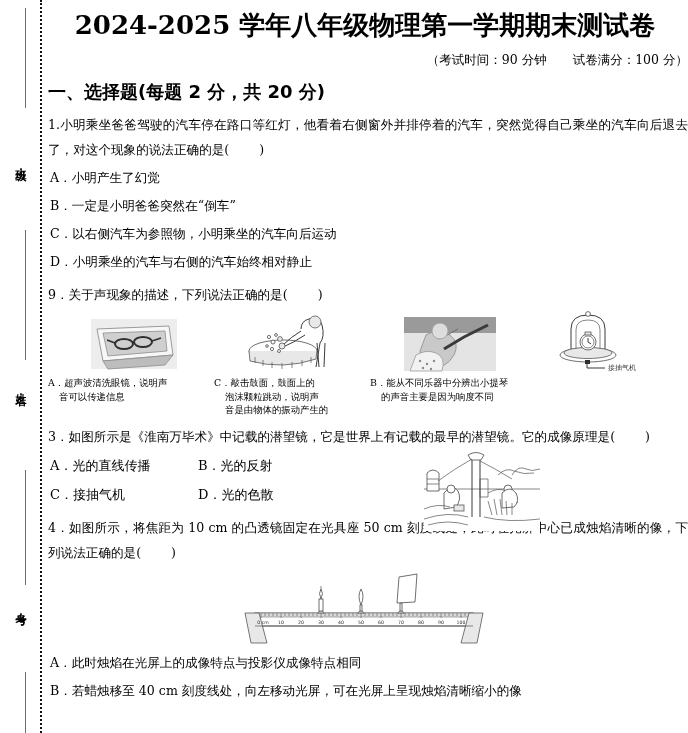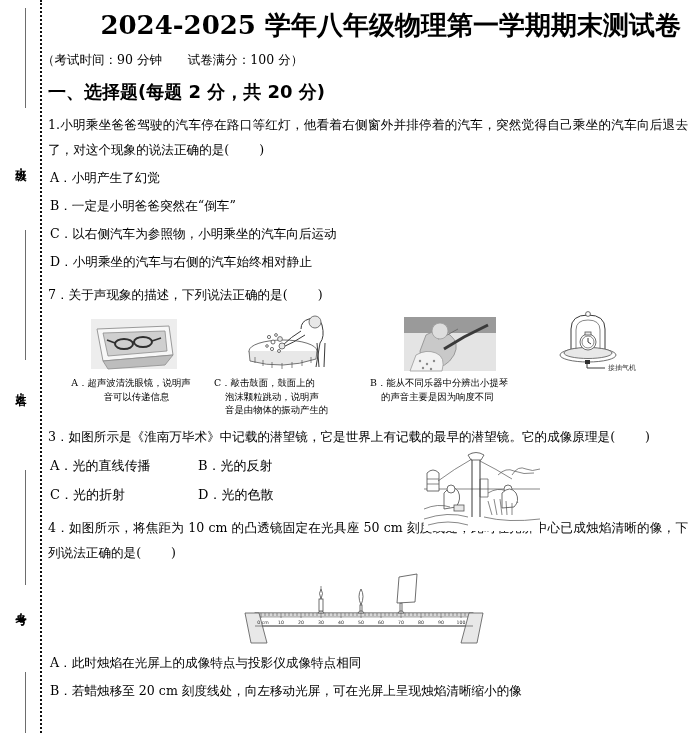--- a/index.html
+++ b/index.html
@@ -30,48 +30,48 @@
 
   .dotted-line{
     position:absolute;left:40px;top:0;width:0;height:733px;
     border-left:2px dotted #111;
   }
 
   
   .page{position:absolute;left:42px;top:0;width:646px;height:733px;}
 
   .paper-title{
-    margin:8px 7px 0 0;text-align:right;
+    margin:8px 0 0 0;text-align:center;
     font-family:"DejaVu Serif","Liberation Serif",serif;
     font-weight:bold;font-size:26px;letter-spacing:0px;
     white-space:nowrap;
   }
   .subtitle{
-    text-align:left;font-size:12.5px;margin-top:9px;
+    text-align:right;font-size:12.5px;margin-top:9px;
     font-family:"DejaVu Serif","Liberation Serif",serif;
   }
   .subtitle .gap{display:inline-block;width:18px;}
 
   .section-head{
     font-weight:bold;font-size:18px;margin:11px 0 0 6px;
     font-family:"DejaVu Sans","Liberation Sans",sans-serif;
   }
 
   .q{margin:9px 0 0 6px;font-size:12.6px;line-height:1.95;text-align:justify;}
   .q-body{display:block;}
   .opt{margin:4px 0 0 8px;font-size:12.6px;line-height:1.9;}
   .opt-row{margin:4px 0 0 8px;font-size:13px;line-height:1.9;}
   .opt-row .a{display:inline-block;width:148px;}
 
   .blank-paren{letter-spacing:6px;}
 
   
   .fig-strip{display:flex;margin:6px 0 0 6px;width:636px;}
   .fig-cell{flex:0 0 auto;}
-  .fig-cell.c1{width:166px;text-align:center;}
+  .fig-cell.c1{width:166px;}
   .fig-cell.c2{width:160px;}
   .fig-cell.c3{width:156px;}
   .fig-cell.c4{width:154px;}
   .fig-art{height:60px;display:flex;align-items:flex-end;justify-content:center;}
   .fig-cap{font-size:9.4px;line-height:1.42;margin-top:3px;}
   .fig-cap .ind{display:block;padding-left:11px;}
 
   
   .q3-wrap{position:relative;}
   .q3-fig{position:absolute;right:148px;top:24px;width:116px;height:82px;}
@@ -114,21 +114,21 @@
 
   <div class="q">
     <span class="q-body"><span>1.小明乘坐爸爸驾驶的汽车停在路口等红灯，他看着右侧窗外并排停着的汽车，突然觉得自己乘坐的汽车向后退去了，对这个现象的说法正确的是(</span><span class="blank-paren">&nbsp;&nbsp;&nbsp;</span><span>)</span></span>
   </div>
   <div class="opt">A．小明产生了幻觉</div>
   <div class="opt">B．一定是小明爸爸突然在“倒车”</div>
   <div class="opt">C．以右侧汽车为参照物，小明乘坐的汽车向后运动</div>
   <div class="opt">D．小明乘坐的汽车与右侧的汽车始终相对静止</div>
 
   <div class="q">
-    <span>7．关于声现象的描述，下列说法正确的是(</span><span class="blank-paren">&nbsp;&nbsp;&nbsp;</span><span>)</span>
+    <span>9．关于声现象的描述，下列说法正确的是(</span><span class="blank-paren">&nbsp;&nbsp;&nbsp;</span><span>)</span>
   </div>
 
   <div class="fig-strip">
 
     <div class="fig-cell c1">
       <div class="fig-art">
         <svg width="108" height="58" viewBox="0 0 108 58">
           <rect x="14" y="4" width="86" height="50" fill="#ededed"></rect>
           <path d="M20 14 L92 11 L96 40 L26 46 Z" fill="#f7f7f7" stroke="#9a9a9a" stroke-width="1"></path>
           <path d="M26 18 L88 16 L90 36 L31 41 Z" fill="#cfcfcf" stroke="#8d8d8d" stroke-width=".8"></path>
@@ -248,21 +248,21 @@
         <path d="M0 70 q24 -8 44 -2" class="ln2"></path>
         <path d="M4 76 q20 -6 40 0" class="ln2"></path>
         <path d="M0 60 q14 -6 26 -2" class="ln2"></path>
       </svg>
     </div>
 
     <div class="opt-row">
       <span class="a">A．光的直线传播</span><span>B．光的反射</span>
     </div>
     <div class="opt-row">
-      <span class="a">C．光的折射</span><span>D．光的色散</span>
+      <span class="a">C．接抽气机</span><span>D．光的色散</span>
     </div>
   </div>
 
   <div class="q">
     <span>4．如图所示，将焦距为 10 cm 的凸透镜固定在光具座 50 cm 刻度线处，此时在光屏中心已成烛焰清晰的像，下列说法正确的是(</span><span class="blank-paren">&nbsp;&nbsp;&nbsp;</span><span>)</span>
   </div>
 
   <div class="bench-wrap">
     <svg width="300" height="76" viewBox="0 0 300 76">
 
@@ -311,15 +311,15 @@
 
       <g>
         <path d="M183 42 q3 -5 6 0 z" class="fillgrey"></path>
         <rect x="185" y="32" width="2" height="8" class="fillwhite"></rect>
         <path d="M182 32 l2 -26 l18 -3 l-2 28 z" class="fillwhite"></path>
       </g>
     </svg>
   </div>
 
   <div class="opt">A．此时烛焰在光屏上的成像特点与投影仪成像特点相同</div>
-  <div class="opt">B．若蜡烛移至 20 cm 刻度线处，向左移动光屏，可在光屏上呈现烛焰清晰缩小的像</div>
+  <div class="opt">B．若蜡烛移至 40 cm 刻度线处，向左移动光屏，可在光屏上呈现烛焰清晰缩小的像</div>
 
 </div>
 
 </body></html>

